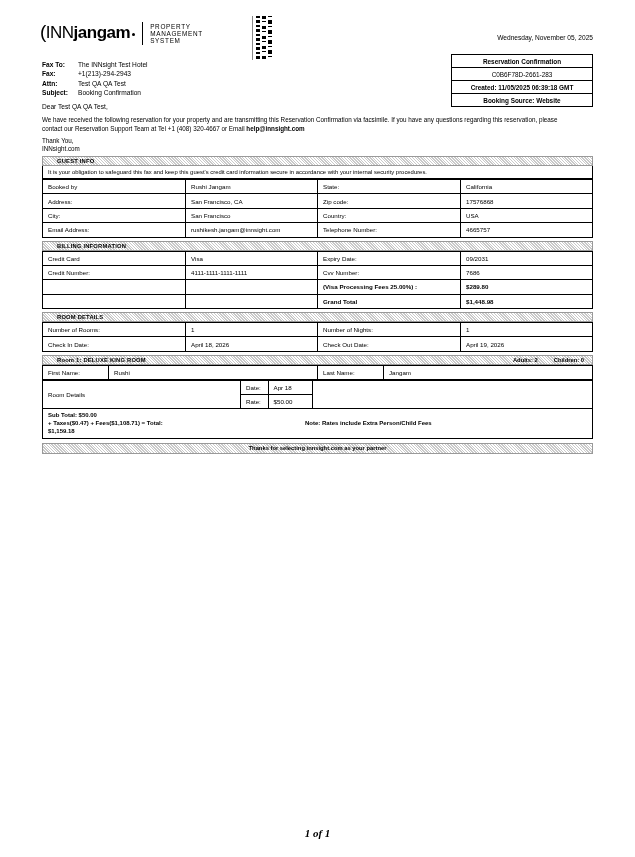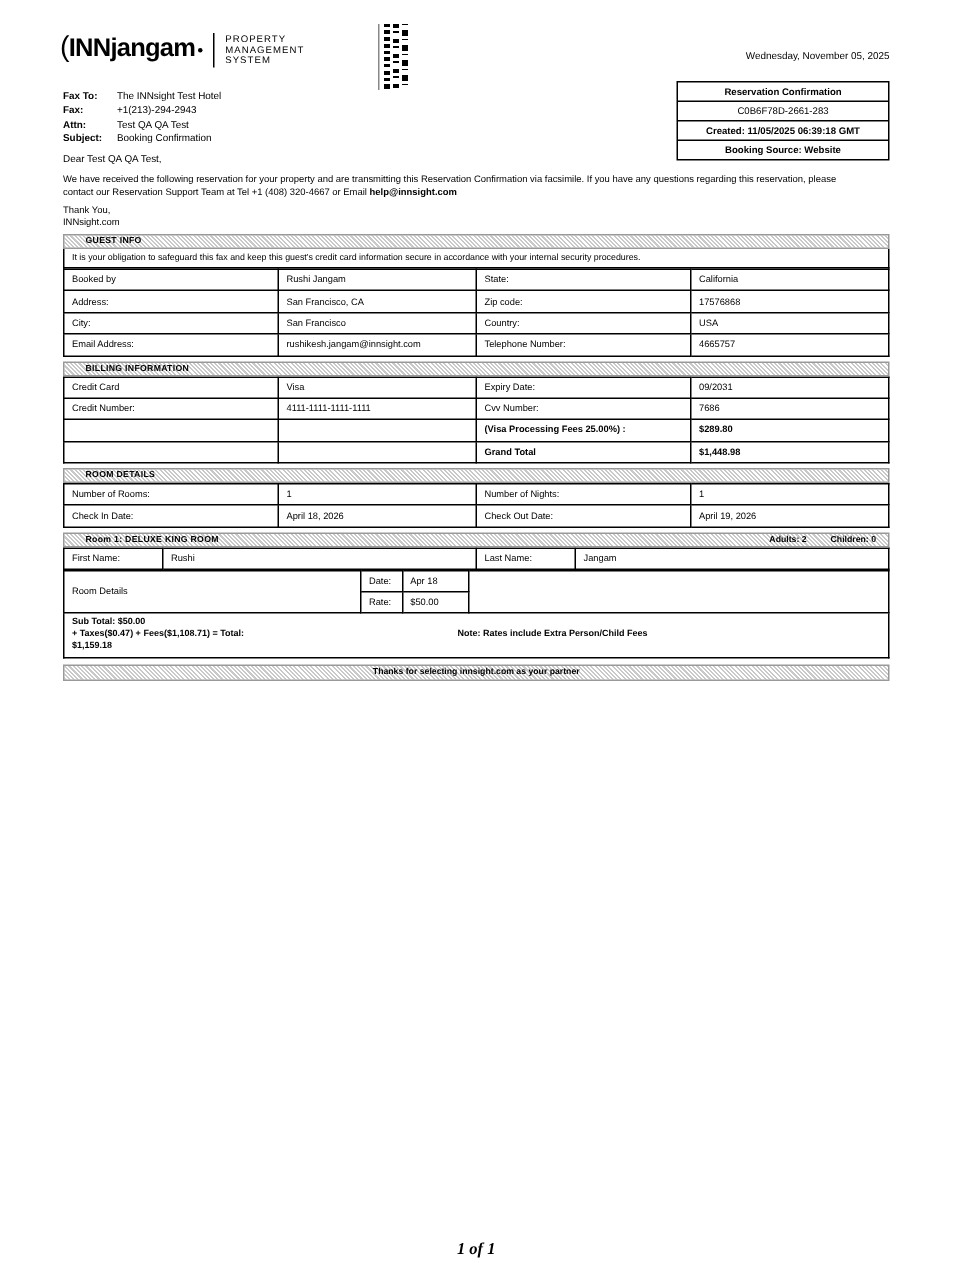--- a/index.html
+++ b/index.html
@@ -36,21 +36,21 @@
   .logo-mark {
     font-family: "Liberation Sans", sans-serif;
     font-size: 17px;
     font-weight: bold;
     letter-spacing: -0.5px;
     line-height: 20px;
     white-space: nowrap;
     position: relative;
   }
   .logo-mark .paren { font-weight: normal; font-size: 19px; }
-  .logo-mark .inn { font-weight: bold; }
+  .logo-mark .inn { font-weight: normal; }
   .logo-mark .sight { font-weight: bold; }
   .logo-dot {
     display: inline-block;
     width: 3px; height: 3px;
     background: #000;
     border-radius: 50%;
     margin-left: 2px;
     vertical-align: 2px;
   }
   .logo-sub {

